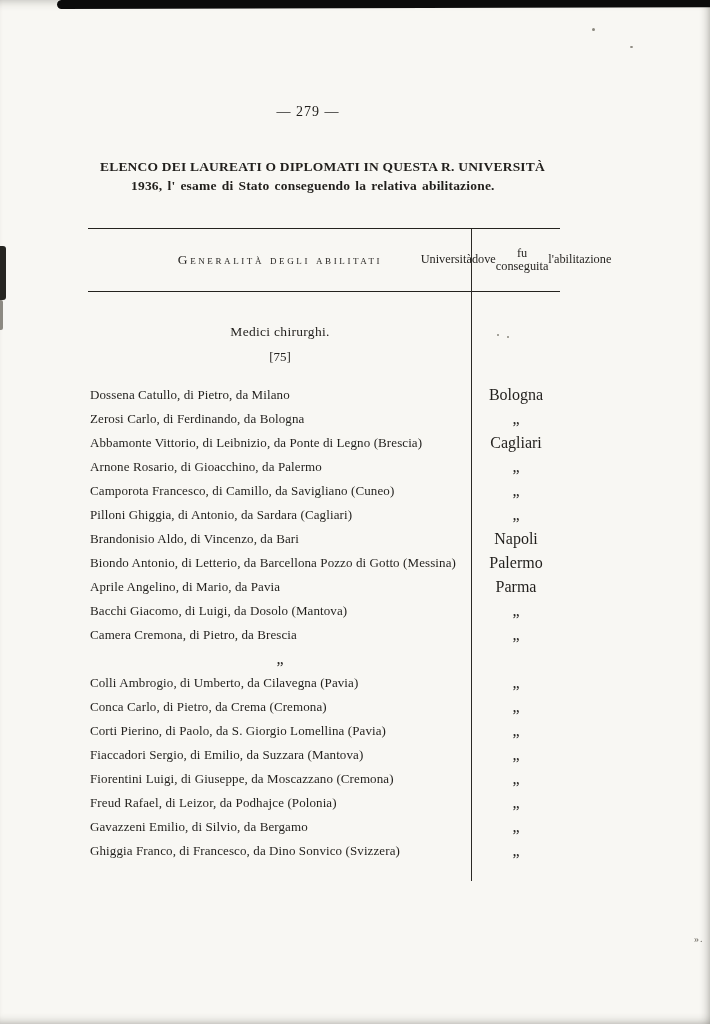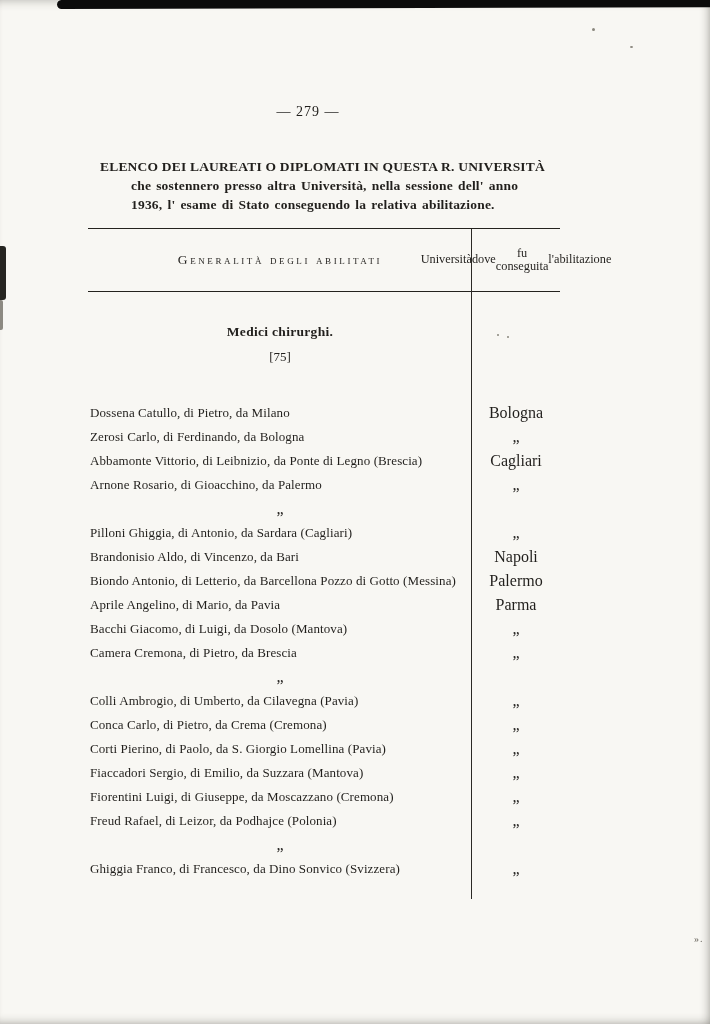--- a/index.html
+++ b/index.html
@@ -75,26 +75,26 @@
     font-variant:small-caps; letter-spacing:2.6px;
     font-size:13.5px;
   }
   .h-right {
     display:flex; flex-direction:row; align-items:center; justify-content:center;
     font-size:12.3px; line-height:13.5px; text-align:center;
   }
   .tbl-body { padding:0 0 14px 0; }
   .section-title {
     width:384px; text-align:center;
-    font-weight:bold; font-size:13.5px;
+    font-weight:normal; font-size:13.5px;
     margin:32px 0 9px 0; letter-spacing:.3px;
   }
   .section-count {
     width:384px; text-align:center;
-    font-size:13px; margin-bottom:40px;
+    font-size:13px; margin-bottom:22px;
   }
   .row {
     display:grid; grid-template-columns:1fr 88px;
     margin-bottom:7.5px;
   }
   .name {
     font-size:13px; line-height:16.5px;
     padding-left:24px; padding-right:16px;
     text-indent:-22px; text-align:justify;
     letter-spacing:.1px;
@@ -115,21 +115,20 @@
   <div class="speck sp1"></div>
   <div class="speck sp2"></div>
   <div class="speck sp3"></div>
   <div class="speck sp4"></div>
   <div class="margin-mark">».</div>
 
   <div class="page-number">— 279 —</div>
 
   <div class="doc-heading">
     <div class="l1">ELENCO DEI LAUREATI O DIPLOMATI IN QUESTA R. UNIVERSITÀ</div>
-    <div class="l2">che sostennero presso altra Università, nella sessione dell' anno</div>
     <div class="l3">1936, l' esame di Stato conseguendo la relativa abilitazione.</div>
   </div>
 
   <div class="tbl">
     <div class="tbl-header">
       <div class="h-left">Generalità degli abilitati</div>
       <div class="h-right">
         <span>Università</span>
         <span>dove</span>
         <span>fu conseguita</span>
@@ -154,20 +153,21 @@
     <div class="name">Abbamonte Vittorio, di Leibnizio, da Ponte di Legno (Brescia)</div>
     <div class="uni">Cagliari</div>
   </div>
 
   <div class="row">
     <div class="name">Arnone Rosario, di Gioacchino, da Palermo</div>
     <div class="uni">„</div>
   </div>
 
   <div class="row">
+    <div class="name">Camporota Francesco, di Camillo, da Savigliano (Cuneo)</div>
     <div class="uni">„</div>
   </div>
 
   <div class="row">
     <div class="name">Pilloni Ghiggia, di Antonio, da Sardara (Cagliari)</div>
     <div class="uni">„</div>
   </div>
 
   <div class="row">
     <div class="name">Brandonisio Aldo, di Vincenzo, da Bari</div>
@@ -222,20 +222,21 @@
     <div class="name">Fiorentini Luigi, di Giuseppe, da Moscazzano (Cremona)</div>
     <div class="uni">„</div>
   </div>
 
   <div class="row">
     <div class="name">Freud Rafael, di Leizor, da Podhajce (Polonia)</div>
     <div class="uni">„</div>
   </div>
 
   <div class="row">
+    <div class="name">Gavazzeni Emilio, di Silvio, da Bergamo</div>
     <div class="uni">„</div>
   </div>
 
   <div class="row">
     <div class="name">Ghiggia Franco, di Francesco, da Dino Sonvico (Svizzera)</div>
     <div class="uni">„</div>
   </div>
 </div>
     </div>
   </div>

